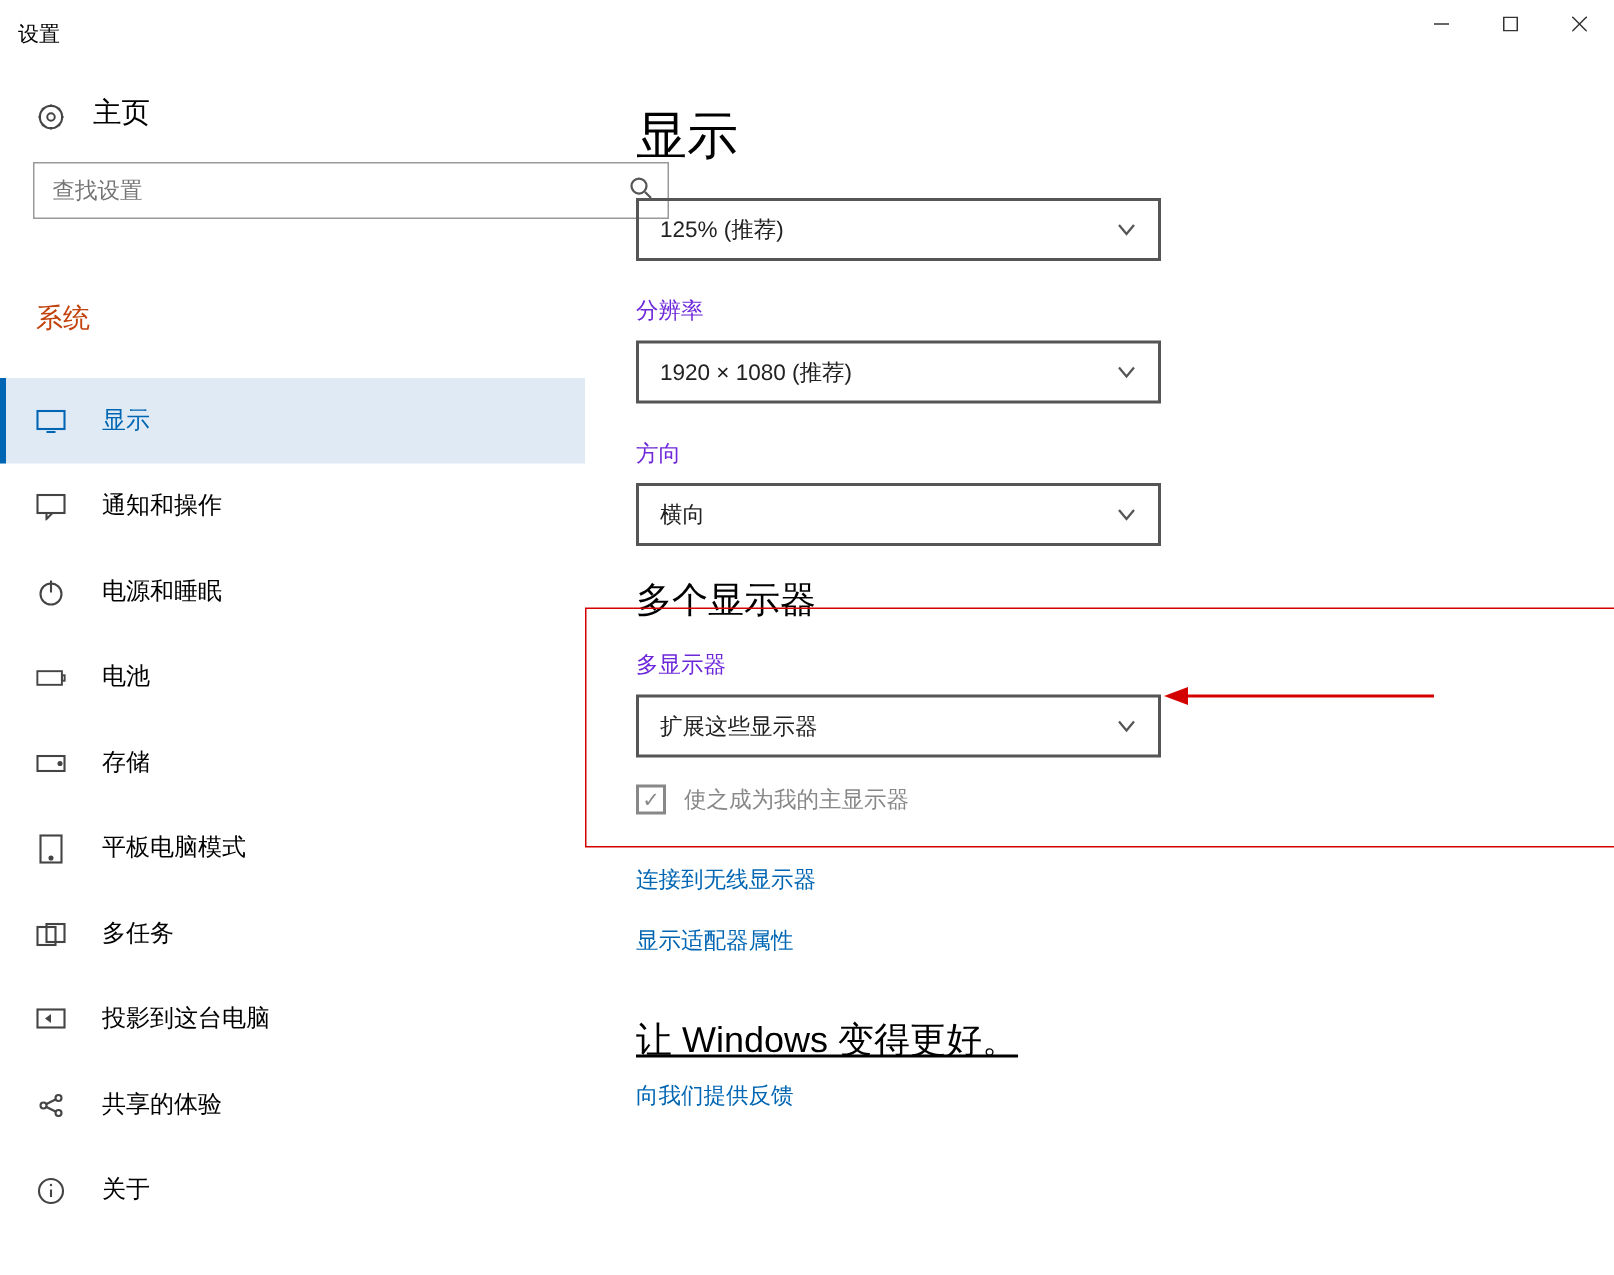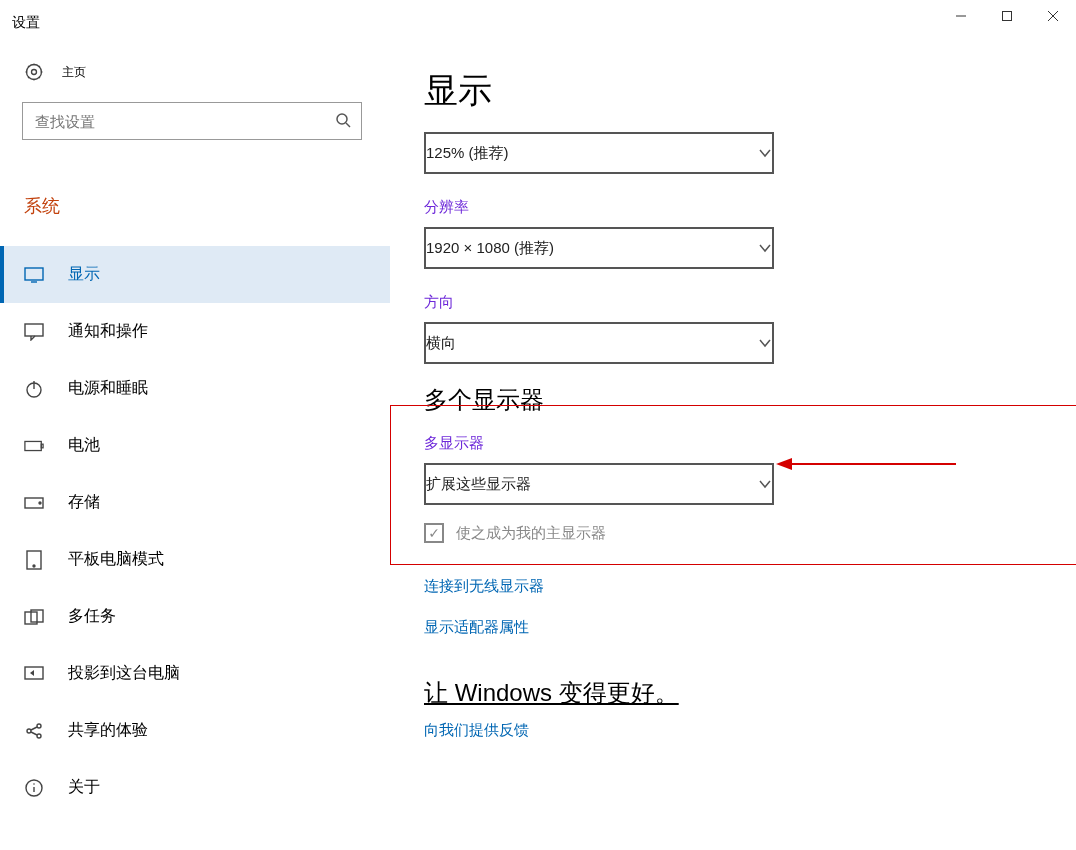--- a/index.html
+++ b/index.html
@@ -27,28 +27,28 @@
     display: flex; align-items: center; justify-content: center;
     color: #333;
   }
   .win-btn svg { width: 10px; height: 10px; stroke: #333; stroke-width: 1; fill: none; }
 
   .content { display: flex; padding: 0; height: calc(850px - 32px); }
 
   
   .sidebar { width: 390px; padding: 20px 0 0 0; }
   .home-row {
-    display: flex; align-items: center; gap: 18px;
+    display: flex; align-items: flex-end; gap: 18px;
     padding: 10px 20px 10px 24px;
-    font-size: 12px;
+    font-size: 19px;
   }
   .home-row .icon { width: 20px; height: 20px; }
   .search-wrap { padding: 10px 20px 10px 22px; }
   .search-box {
-    width: 340px; height: 38px;
+    width: 424px; height: 38px;
     border: 1px solid #999;
     display: flex; align-items: center;
     padding: 0 10px 0 12px;
     justify-content: space-between;
     font-size: 15px; color: #555;
   }
   .search-box input {
     border: none; outline: none; background: transparent;
     font-size: 15px; font-family: inherit; flex: 1;
   }
@@ -75,21 +75,21 @@
   .nav-item .icon svg { stroke: #444; fill: none; stroke-width: 1.4; }
   .nav-item.active .icon svg { stroke: #0066b3; }
 
   
   .main { flex: 1; padding: 36px 0 0 0; position: relative; }
   .page-title { font-size: 34px; font-weight: 400; margin-bottom: 18px; margin-left: 34px;}
   .combo {
     width: 350px; height: 42px;
     border: 2px solid #555;
     display: flex; align-items: center; justify-content: space-between;
-    padding: 0 0;
+    padding: 0 14px;
     font-size: 15px; color: #222;
     margin-left: 34px;
   }
   .combo .chev { }
   .label { font-size: 15px; color: #6d28d9; margin: 24px 0 10px 34px; }
   .link { color: #0066b3; font-size: 15px; display: block; margin: 16px 0 0 34px; cursor: pointer; }
   .section-heading { font-size: 24px; font-weight: 400; margin: 20px 0 10px 34px; }
   .section-heading.mt { margin-top: 40px; text-decoration: underline; }
   .checkbox-row {
     display: flex; align-items: center; gap: 12px;

